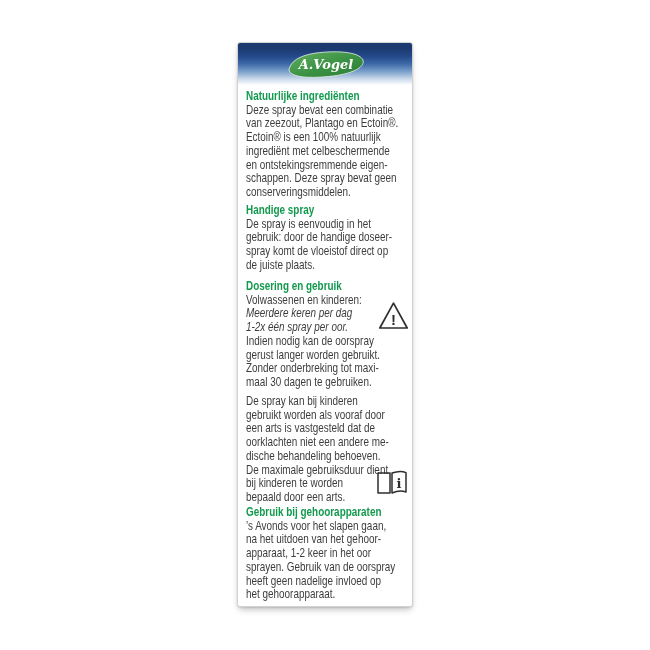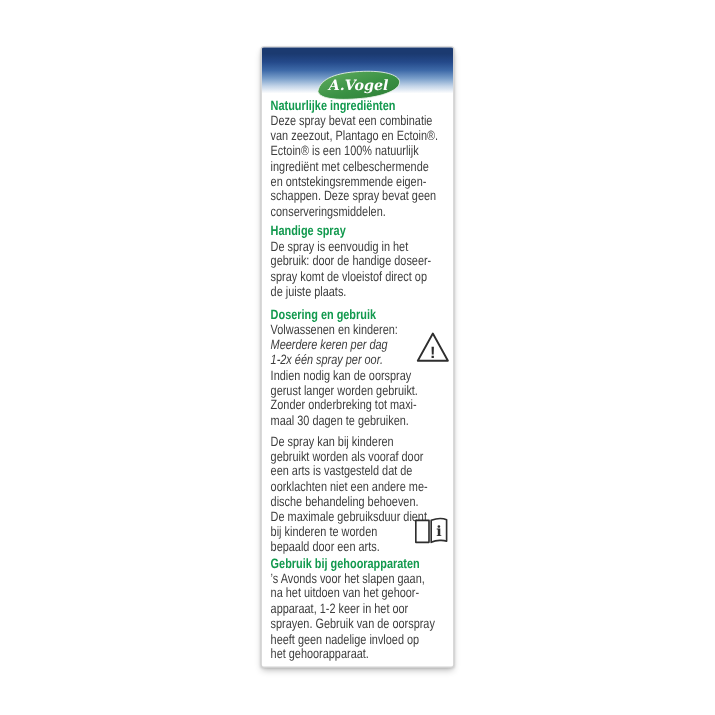--- a/index.html
+++ b/index.html
@@ -10,21 +10,21 @@
   .package-panel{
     position:absolute;left:237px;top:42px;width:176px;height:565px;
     background:#ffffff;border:1px solid #d2d2d2;border-radius:3px;
     box-shadow:0 4px 7px -2px rgba(0,0,0,0.28), 0 1px 2px rgba(0,0,0,0.10);
     box-sizing:border-box;overflow:hidden;
   }
   .band{
     position:absolute;left:0;top:0;right:0;height:42px;
     background:linear-gradient(180deg,#1b3a70 0%,#1b3a70 14%,#24498a 32%,#3e6aa8 50%,#7ba0cb 68%,#c3d4e8 84%,#ffffff 100%);
   }
-  .logo{position:absolute;left:49px;top:20px;width:78px;height:28px;}
+  .logo{position:absolute;left:49px;top:7px;width:78px;height:28px;}
   .logo svg{display:block;}
   .textcol{
     position:absolute;left:8px;top:0;width:200px;
     transform:scaleX(0.8);transform-origin:0 0;
     color:#3d3d3d;font-size:12.4px;line-height:13.7px;
   }
   .sec{position:absolute;left:0;width:200px;}
   .sec h3{
     margin:0;font-size:12.4px;line-height:13.7px;font-weight:bold;color:#12994e;
   }

